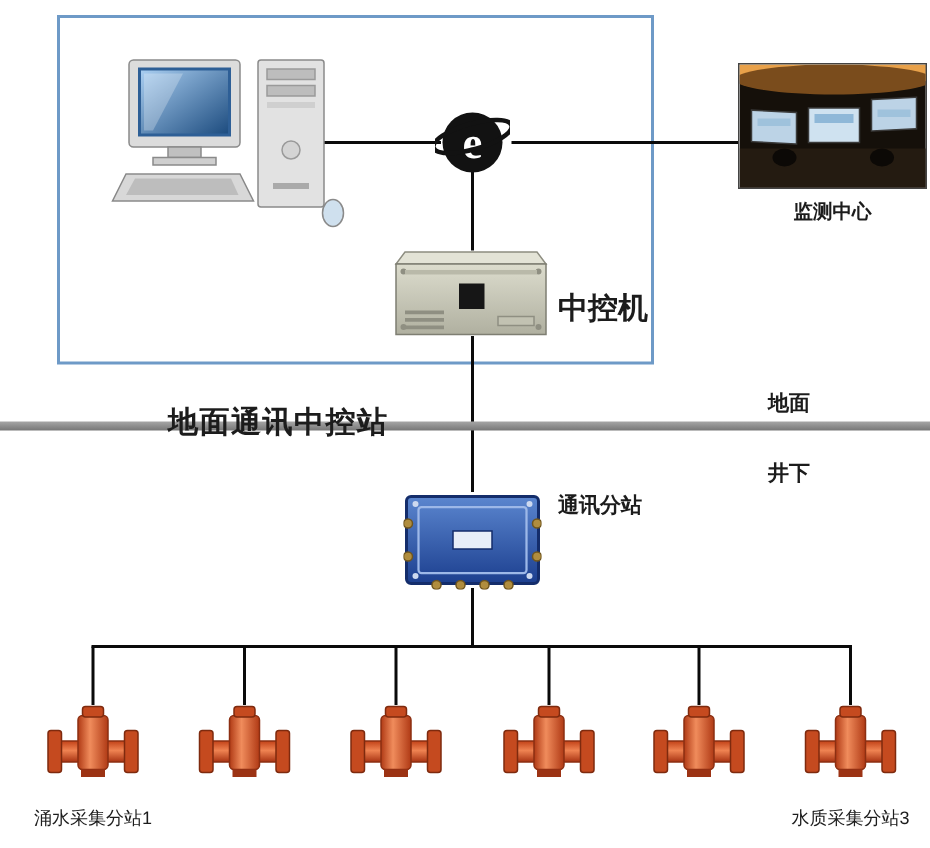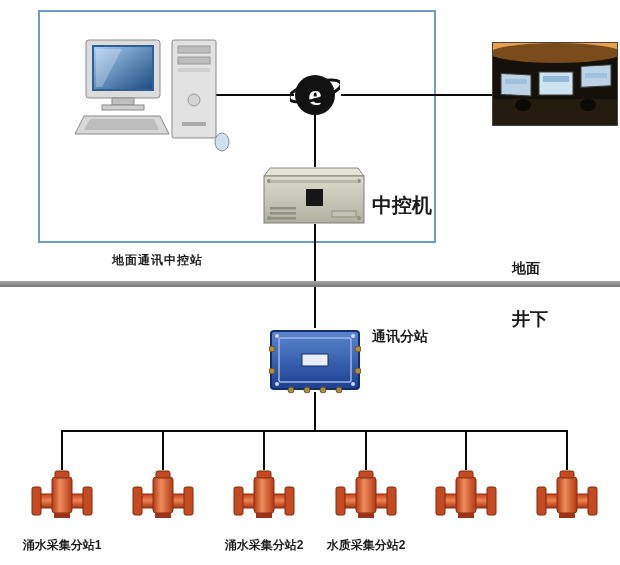--- a/index.html
+++ b/index.html
@@ -19,21 +19,21 @@
   .divider {
     position:absolute; left:0; top:281px; width:620px; height:6px;
     background:linear-gradient(#a6a6a6,#777777);
   }
   .photo {
     position:absolute; left:492px; top:42px; width:126px; height:84px;
     border:1px solid #444; overflow:hidden;
   }
   .device { position:absolute; width:64px; height:56px; }
   .dev-label { position:absolute; top:537px; width:104px; text-align:center;
-    font-size:12px; font-weight:bold; }
+    font-size:12px; font-weight:normal; }
 </style>
 </head>
 <body>
 
 <div class="canvas">
 
   <svg width="0" height="0" style="position:absolute">
     <defs>
       <linearGradient id="scr" x1="0" y1="0" x2="1" y2="1">
         <stop offset="0" stop-color="#a8cdf0"></stop>
@@ -111,41 +111,42 @@
       <rect x="8" y="30" width="30" height="21" fill="#bcd3e6" stroke="#3a3a3a" transform="skewY(3)"></rect>
       <rect x="46" y="29" width="34" height="23" fill="#cfe2f0" stroke="#3a3a3a"></rect>
       <rect x="88" y="28" width="30" height="21" fill="#bcd3e6" stroke="#3a3a3a" transform="skewY(-3)"></rect>
       <rect x="50" y="33" width="26" height="6" fill="#8fb8d8"></rect>
       <rect x="12" y="36" width="22" height="5" fill="#9fc2dc"></rect>
       <rect x="92" y="30" width="22" height="5" fill="#9fc2dc"></rect>
       <ellipse cx="30" cy="62" rx="8" ry="6" fill="#0c0906"></ellipse>
       <ellipse cx="95" cy="62" rx="8" ry="6" fill="#0c0906"></ellipse>
     </svg>
   </div>
+  <div class="lbl center" style="left:495px;top:132px;width:120px;font-size:13px">监测中心</div>
 
   <svg class="abs" style="left:262px;top:167px" width="104" height="58" viewBox="0 0 104 58">
     <polygon points="8,1 96,1 102,9 2,9" fill="#e3e3d6" stroke="#8d8d80"></polygon>
     <rect x="2" y="9" width="100" height="47" fill="url(#srv)" stroke="#7e7e72"></rect>
     <rect x="44" y="22" width="17" height="17" fill="#161616"></rect>
     <rect x="8" y="40" width="26" height="2.5" fill="#8f8f82"></rect>
     <rect x="8" y="45" width="26" height="2.5" fill="#8f8f82"></rect>
     <rect x="8" y="50" width="26" height="2.5" fill="#8f8f82"></rect>
     <rect x="70" y="44" width="24" height="6" fill="#c2c2b2" stroke="#8f8f82"></rect>
     <circle cx="7" cy="14" r="2" fill="#8f8f82"></circle>
     <circle cx="97" cy="14" r="2" fill="#8f8f82"></circle>
     <circle cx="7" cy="51" r="2" fill="#8f8f82"></circle>
     <circle cx="97" cy="51" r="2" fill="#8f8f82"></circle>
     <rect x="8" y="13" width="88" height="3" fill="#b9b9a9"></rect>
   </svg>
   <div class="lbl" style="left:372px;top:192px;font-size:20px">中控机</div>
 
-  <div class="lbl" style="left:112px;top:252px;font-size:12px;letter-spacing:1px">地面通讯中控站</div>
+  <div class="lbl" style="left:112px;top:268px;font-size:20px;letter-spacing:1px">地面通讯中控站</div>
 
   <div class="lbl" style="left:512px;top:260px;font-size:14px">地面</div>
-  <div class="lbl" style="left:512px;top:307px;font-size:18px">井下</div>
+  <div class="lbl" style="left:512px;top:307px;font-size:14px">井下</div>
 
   <svg class="abs" style="left:269px;top:327px" width="92" height="66" viewBox="0 0 92 66">
     <rect x="2" y="4" width="88" height="58" rx="3" fill="url(#sub)" stroke="#142d6b" stroke-width="2"></rect>
     <rect x="10" y="11" width="72" height="44" rx="2" fill="none" stroke="#9db8e8" stroke-width="1.5"></rect>
     <rect x="33" y="27" width="26" height="12" fill="#e8eef8" stroke="#142d6b"></rect>
     <circle cx="8" cy="9" r="2" fill="#cdd9ef"></circle>
     <circle cx="84" cy="9" r="2" fill="#cdd9ef"></circle>
     <circle cx="8" cy="57" r="2" fill="#cdd9ef"></circle>
     <circle cx="84" cy="57" r="2" fill="#cdd9ef"></circle>
     <circle cx="3" cy="22" r="3" fill="#b08d3e" stroke="#6e551f"></circle>
@@ -202,16 +203,15 @@
   <svg class="device" style="left:535px;top:468px" viewBox="0 0 64 56">
     <rect x="6" y="26" width="52" height="14" fill="url(#pipe)" stroke="#8c2f12"></rect>
     <rect x="2" y="19" width="9" height="28" rx="2" fill="#c54a1f" stroke="#7e2a0e"></rect>
     <rect x="53" y="19" width="9" height="28" rx="2" fill="#c54a1f" stroke="#7e2a0e"></rect>
     <rect x="22" y="9" width="20" height="36" rx="3" fill="url(#devbody)" stroke="#8c2f12"></rect>
     <rect x="25" y="3" width="14" height="7" rx="2" fill="#c54a1f" stroke="#7e2a0e"></rect>
     <rect x="24" y="45" width="16" height="5" fill="#9c3314"></rect>
   </svg>
 
   <div class="dev-label" style="left:10px">涌水采集分站1</div>
-  <div class="dev-label" style="left:212px">涌水采集分站2</div>
-  <div class="dev-label" style="left:314px">水质采集分站2</div>
+  <div class="dev-label" style="left:515px">水质采集分站3</div>
 
 </div>
 
 </body></html>

